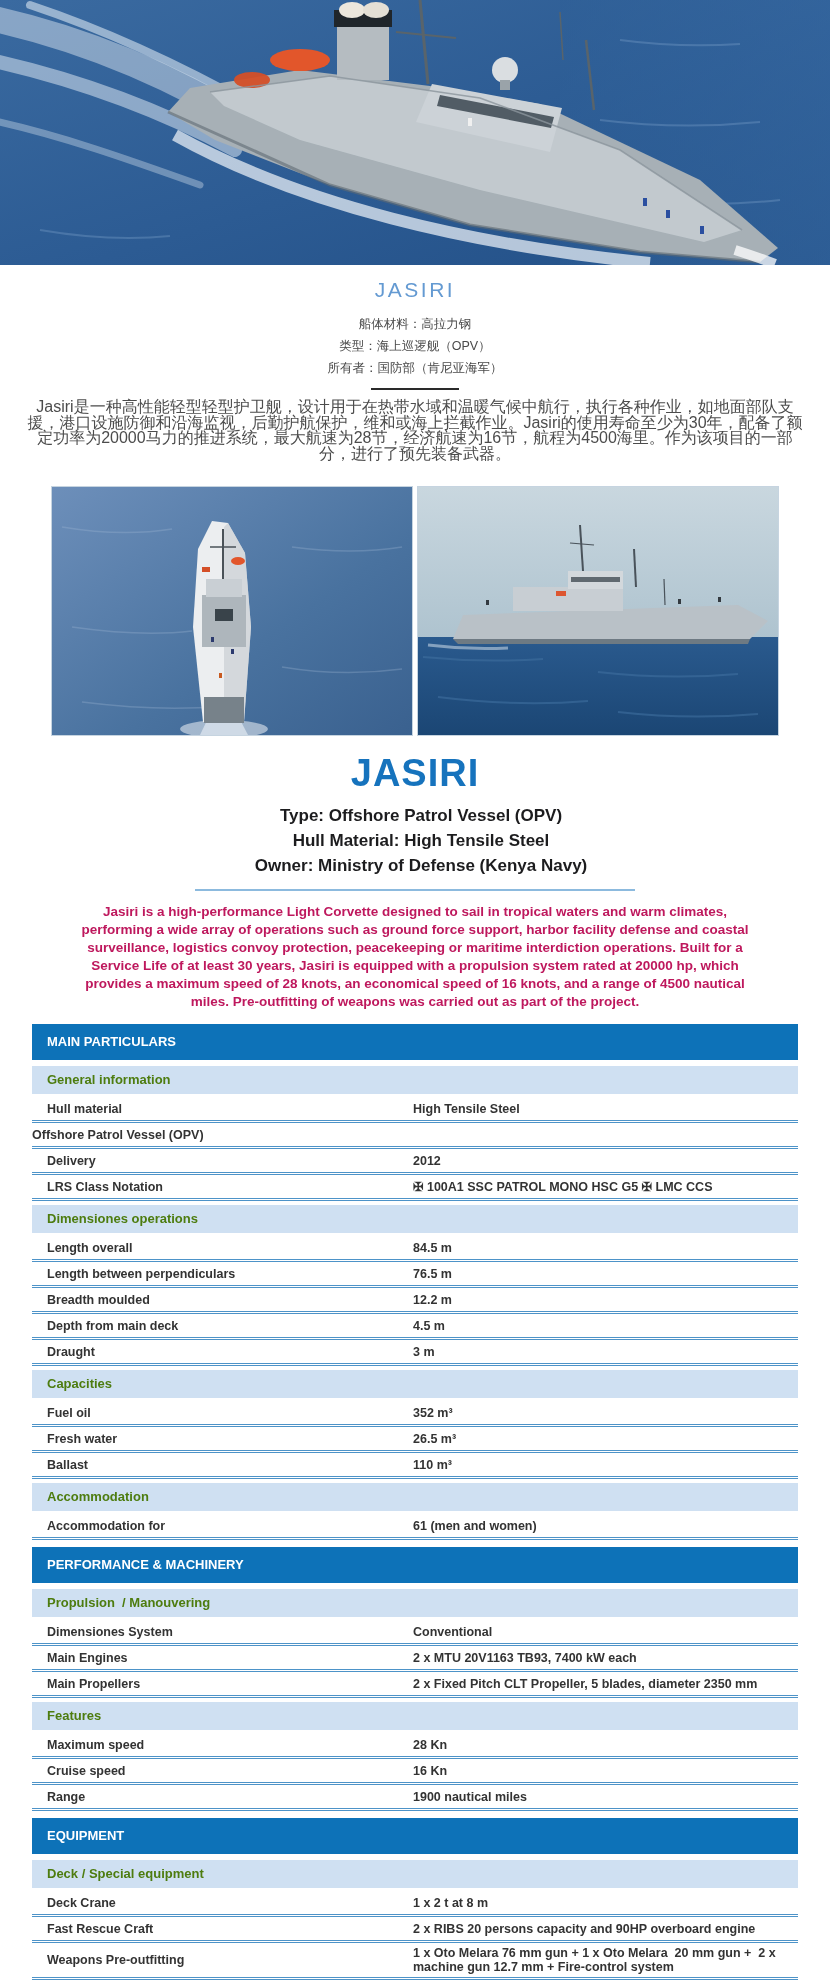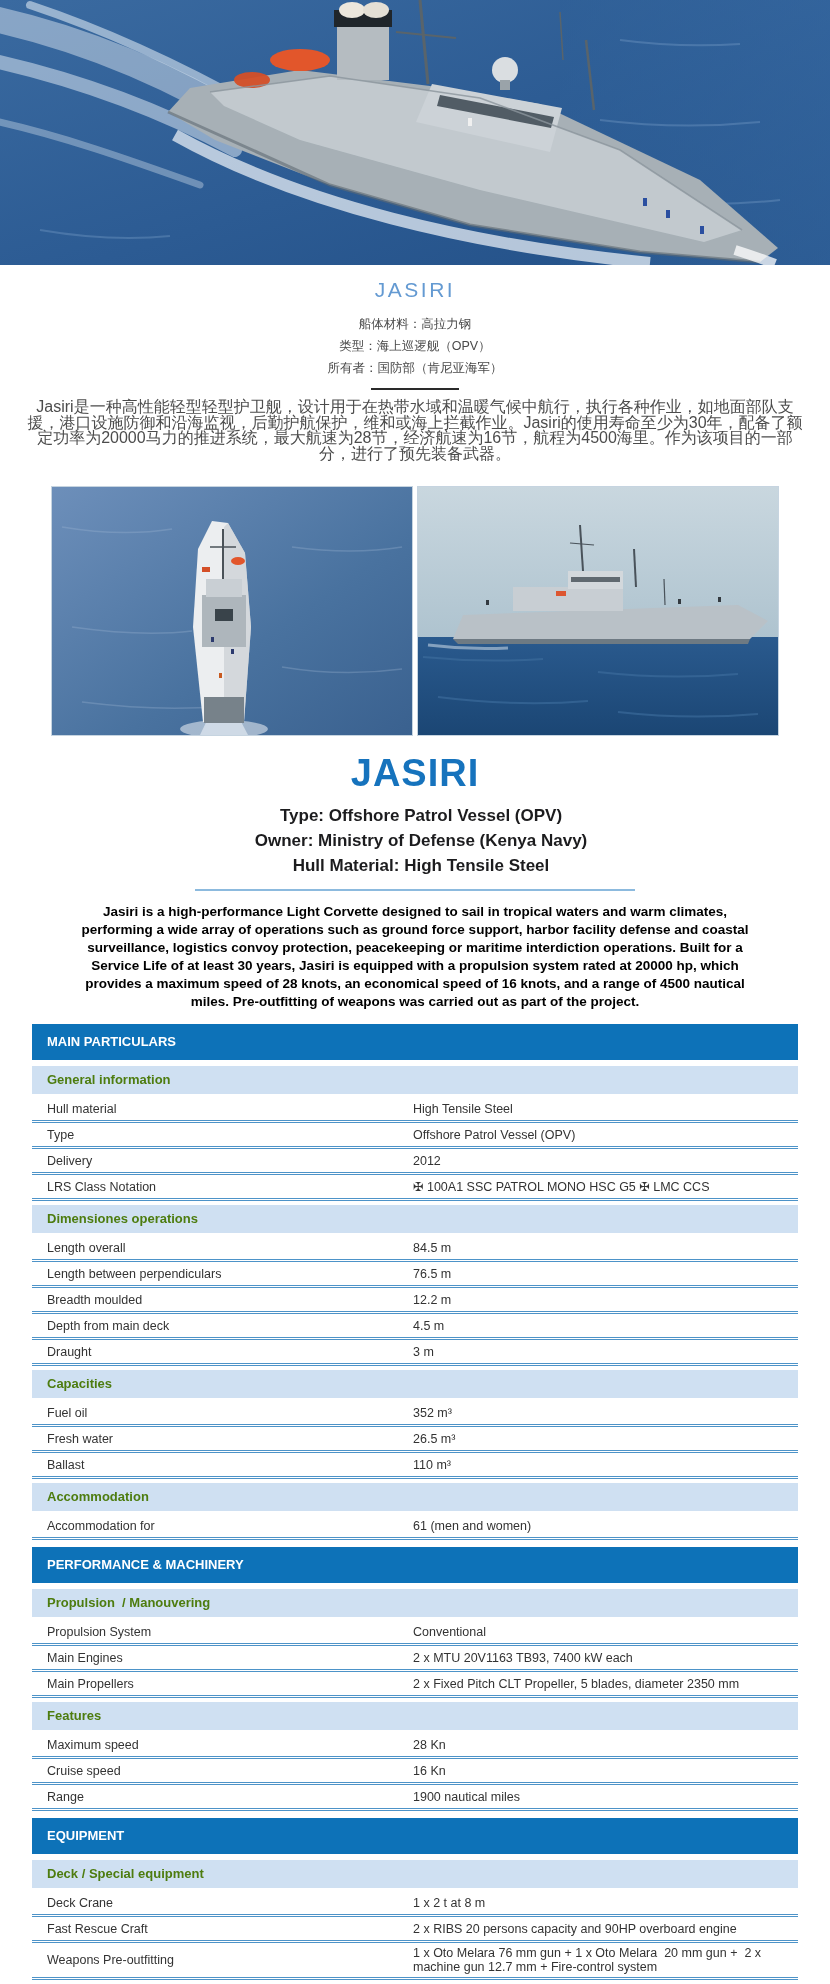--- a/index.html
+++ b/index.html
@@ -15,29 +15,29 @@
   .zh-para{width:778px;margin:2px auto 0;text-align:center;font-size:16px;line-height:15.5px;color:#4c4c4c;}
 
   
   .gallery{margin-top:25px;display:flex;justify-content:center;gap:4px;}
   .thumb{width:360px;height:248px;border:1px solid #c6d4e0;background:#4a79b0;display:block;}
 
   
   .big-title{margin-top:16px;text-align:center;font-size:38px;font-weight:bold;color:#1673bd;letter-spacing:1px;}
   .spec-lines{margin-top:8px;text-align:center;font-size:17px;font-weight:bold;color:#1c1c1e;line-height:25px;padding-left:12px;}
   .blue-divider{width:440px;height:2px;background:#8cbade;margin:11px auto 12px;}
-  .en-para{width:694px;margin:0 auto;text-align:center;font-size:13.5px;font-weight:bold;color:#000000;line-height:18px;}
+  .en-para{width:694px;margin:0 auto;text-align:center;font-size:13.5px;font-weight:bold;color:#be185d;line-height:18px;}
 
   
   .specs{width:766px;margin:13px auto 0;}
   .sec-bar{height:36px;line-height:36px;background:#0d72b8;color:#ffffff;font-weight:bold;font-size:13px;padding-left:15px;margin:7px 0 6px;}
   .specs .sec-bar:first-child{margin-top:0;}
   .sub-bar{height:28px;line-height:28px;background:#cfe0f2;color:#4d7c0f;font-weight:bold;font-size:13px;padding-left:15px;margin:4px 0 3px;white-space:pre-wrap;}
   .spec-row{display:flex;align-items:center;min-height:23px;border-bottom:3px double #4d93c8;font-size:12.5px;color:#333333;}
-  .spec-row .cell{padding-top:3px;padding-bottom:3px;}
+  .spec-row .cell{padding-top:3px;padding-bottom:3px;font-weight:bold;}
   .spec-row .label{flex:0 0 366px;padding-left:15px;}
   .spec-row .value{flex:1;padding-right:8px;white-space:pre-wrap;}
 </style>
 </head>
 <body>
 
 <svg class="hero" viewBox="0 0 830 265" preserveAspectRatio="none">
   <defs>
     <linearGradient id="seaG" x1="0" y1="0" x2="1" y2="1">
       <stop offset="0" stop-color="#3a6aa0"></stop>
@@ -172,35 +172,34 @@
     <rect x="138" y="104" width="10" height="5" fill="#dd5630"></rect>
     <rect x="68" y="113" width="3" height="5" fill="#333a40"></rect>
     <rect x="260" y="112" width="3" height="5" fill="#333a40"></rect>
     <rect x="300" y="110" width="3" height="5" fill="#333a40"></rect>
   </svg>
 </div>
 
 <div class="big-title">JASIRI</div>
 <div class="spec-lines">
   <div>Type: Offshore Patrol Vessel (OPV)</div>
+  <div>Hull Material: High Tensile Steel</div>
   <div>Owner: Ministry of Defense (Kenya Navy)</div>
-  <div>Hull Material: High Tensile Steel</div>
 </div>
 <div class="blue-divider"></div>
 <div class="en-para">Jasiri is a high-performance Light Corvette designed to sail in tropical waters and warm climates, performing a wide array of operations such as ground force support, harbor facility defense and coastal surveillance, logistics convoy protection, peacekeeping or maritime interdiction operations. Built for a Service Life of at least 30 years, Jasiri is equipped with a propulsion system rated at 20000 hp, which provides a maximum speed of 28 knots, an economical speed of 16 knots, and a range of 4500 nautical miles. Pre-outfitting of weapons was carried out as part of the project.</div>
 
 <div class="specs">
     <div class="sec-bar">MAIN PARTICULARS</div>
     <div class="sub-bar">General information</div>
     <div class="spec-row">
       <div class="cell label">Hull material</div>
       <div class="cell value">High Tensile Steel</div>
     </div>
     <div class="spec-row">
-      <div class="cell label">Type</div>
       <div class="cell value">Offshore Patrol Vessel (OPV)</div>
     </div>
     <div class="spec-row">
       <div class="cell label">Delivery</div>
       <div class="cell value">2012</div>
     </div>
     <div class="spec-row">
       <div class="cell label">LRS Class Notation</div>
       <div class="cell value">✠ 100A1 SSC PATROL MONO HSC G5 ✠ LMC CCS</div>
     </div>
@@ -239,21 +238,21 @@
       <div class="cell value">110 m³</div>
     </div>
     <div class="sub-bar">Accommodation</div>
     <div class="spec-row">
       <div class="cell label">Accommodation for</div>
       <div class="cell value">61 (men and women)</div>
     </div>
     <div class="sec-bar">PERFORMANCE &amp; MACHINERY</div>
     <div class="sub-bar">Propulsion  / Manouvering</div>
     <div class="spec-row">
-      <div class="cell label">Propulsion System</div>
+      <div class="cell label">Dimensiones System</div>
       <div class="cell value">Conventional</div>
     </div>
     <div class="spec-row">
       <div class="cell label">Main Engines</div>
       <div class="cell value">2 x MTU 20V1163 TB93, 7400 kW each</div>
     </div>
     <div class="spec-row">
       <div class="cell label">Main Propellers</div>
       <div class="cell value">2 x Fixed Pitch CLT Propeller, 5 blades, diameter 2350 mm</div>
     </div>

